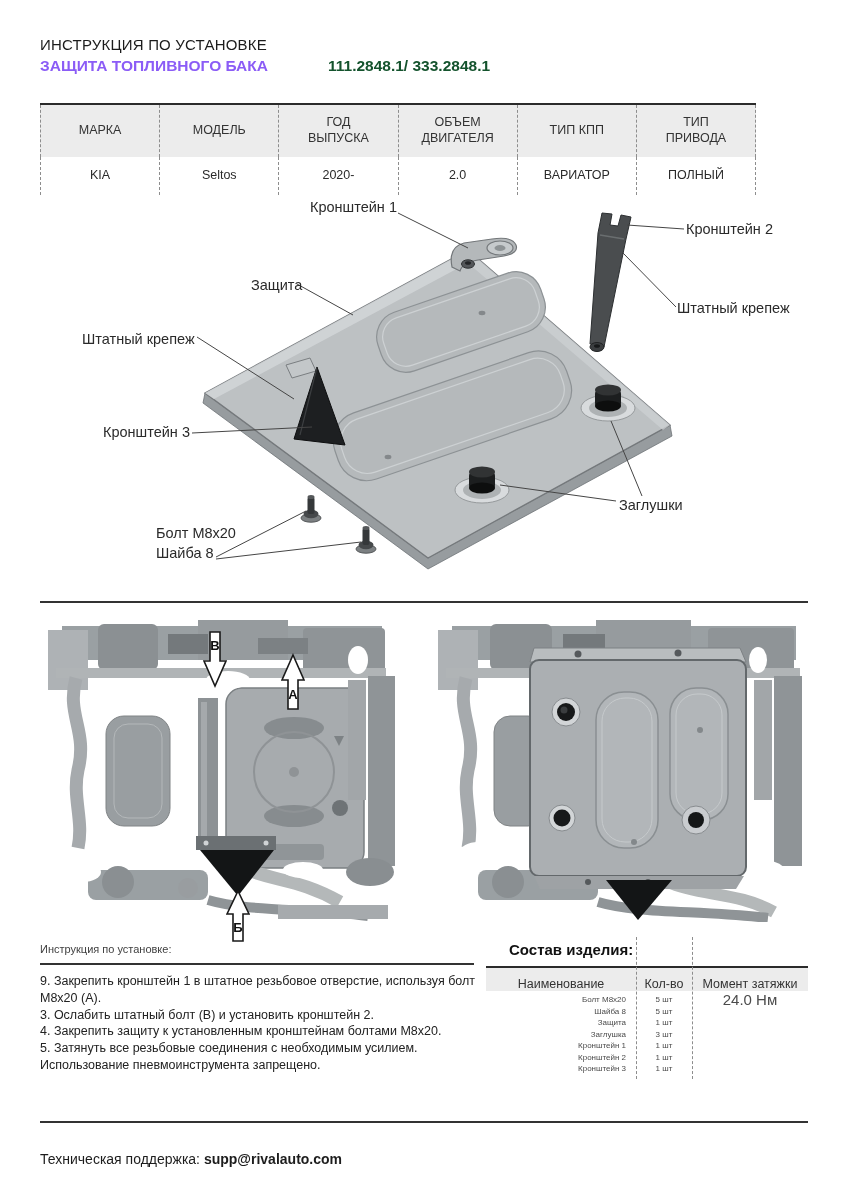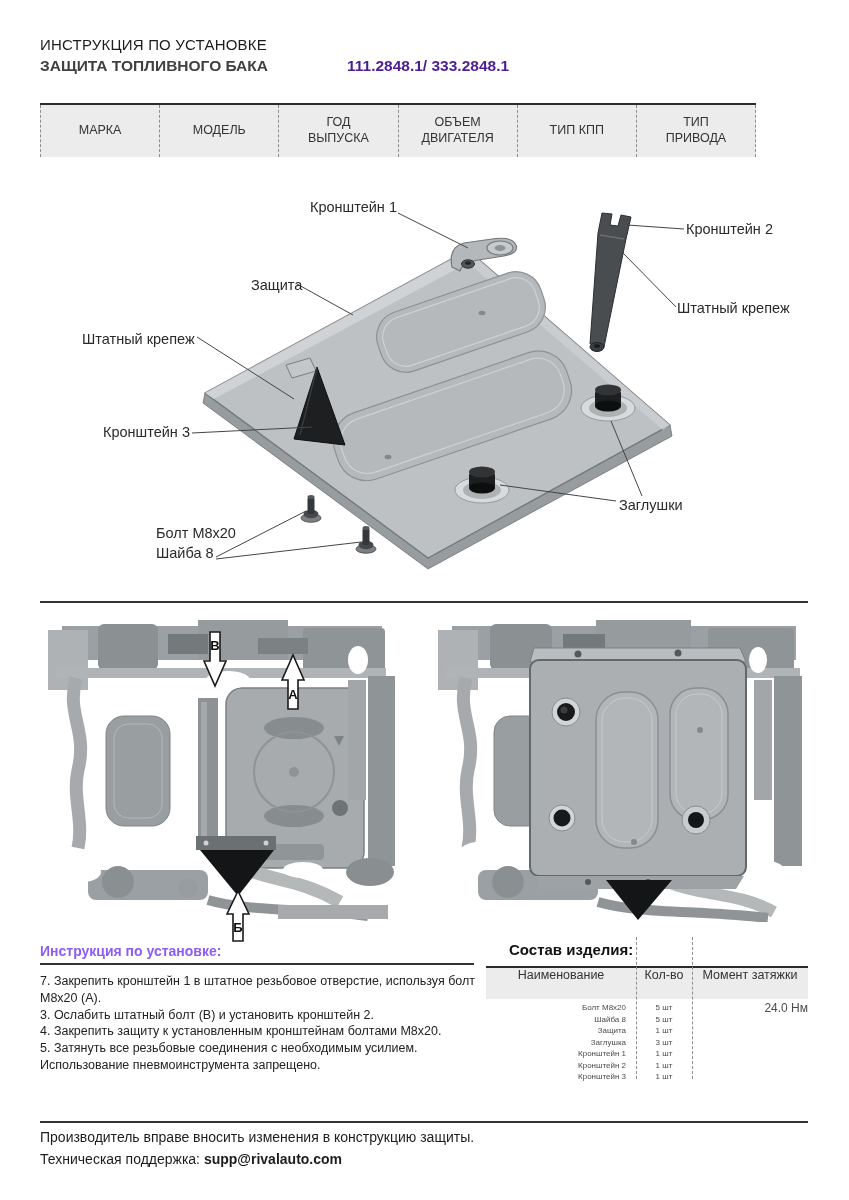--- a/index.html
+++ b/index.html
@@ -4,53 +4,53 @@
 <style>
   html,body{margin:0;padding:0;background:#e9e9e9;}
   .page{
     position:relative; width:849px; height:1200px; background:#ffffff;
     margin:0 auto; overflow:hidden;
     font-family:"Liberation Sans", sans-serif; color:#1e1e1e;
   }
   .abs{position:absolute;}
   
   .doc-subtitle{left:40px; top:36px; font-size:15px; letter-spacing:.2px; color:#1c1c1c;}
-  .doc-title{left:40px; top:57px; font-size:15.5px; font-weight:bold; color:#404040;}
-  .doc-partnums{left:347px; top:57px; font-size:15.5px; font-weight:bold; color:#4c1d95;}
+  .doc-title{left:40px; top:57px; font-size:15.5px; font-weight:bold; color:#8b5cf6;}
+  .doc-partnums{left:328px; top:57px; font-size:15.5px; font-weight:bold; color:#14532d;}
   
   .spec-table{left:40px; top:103px; width:716px; border-top:2px solid #2b2b2b;}
   .spec-row{display:flex; width:100%;}
   .spec-head{background:#ececec;}
   .spec-cell{
     flex:1; display:flex; align-items:center; justify-content:center; text-align:center;
     font-size:12.5px; color:#333; padding:4px 16px; border-right:1px dashed #8d8d8d;
     min-height:44px; line-height:1.25;
   }
   .spec-cell:first-child{border-left:1px dashed #8d8d8d;}
   .spec-vals .spec-cell{min-height:30px; color:#2a2a2a;}
   
   .dlabel{font-size:14.5px; color:#2a2a2a; white-space:nowrap;}
   
   .hline{background:#333;}
   
-  .instr-heading{left:40px; top:943px; font-size:14px; font-weight:bold; color:#8b5cf6;}
+  .instr-heading{left:40px; top:943px; font-size:11px; font-weight:normal; color:#404040;}
   .instr-steps{left:40px; top:973px; width:440px; font-size:12.5px; line-height:1.34; color:#222;}
   .instr-steps .step{margin:0;}
   
   .parts-heading{left:509px; top:941px; font-size:15px; font-weight:bold; color:#111;text-align:right;}
   .parts-table{left:486px; top:966px; width:322px; border-top:2px solid #2b2b2b;}
-  .parts-head{display:flex; background:#ececec; height:31px; align-items:flex-start;}
+  .parts-head{display:flex; background:#ececec; height:23px; align-items:flex-end;}
   .parts-col{font-size:12.5px; color:#333; text-align:center;}
   .pc-name{width:150px;} .pc-qty{width:56px;} .pc-torque{width:116px;}
   .parts-rows{padding-top:3px;}
   .parts-row{display:flex; height:11.5px; align-items:center;}
   .parts-row .cell{font-size:8px; color:#4b4b4b;}
   .parts-row .c-name{width:150px; text-align:right; padding-right:10px; box-sizing:border-box;}
   .parts-row .c-qty{width:56px; text-align:center;}
-  .parts-row .c-torque{width:116px; text-align:right; font-size:12px;}
+  .parts-row .c-torque{width:116px; text-align:center; font-size:15px;}
   .vdash{border-left:1px dashed #8d8d8d; width:0; height:142px; top:937px;}
   
   .footer-line1{left:40px; top:1129px; font-size:14px; color:#1d1d1d;}
   .footer-line2{left:40px; top:1151px; font-size:14px; color:#1d1d1d;}
   .footer-line2 b{font-weight:bold;}
   svg text{font-family:"Liberation Sans", sans-serif;}
 </style>
 </head>
 <body>
 
@@ -61,20 +61,28 @@
   <div class="abs doc-partnums">111.2848.1/ 333.2848.1</div>
 
   <div class="abs spec-table">
     <div class="spec-row spec-head">
       <div class="spec-cell">МАРКА</div>
       <div class="spec-cell">МОДЕЛЬ</div>
       <div class="spec-cell">ГОД ВЫПУСКА</div>
       <div class="spec-cell">ОБЪЕМ ДВИГАТЕЛЯ</div>
       <div class="spec-cell">ТИП КПП</div>
       <div class="spec-cell">ТИП ПРИВОДА</div>
+    </div>
+    <div class="spec-row spec-vals">
+      <div class="spec-cell">KIA</div>
+      <div class="spec-cell">Seltos</div>
+      <div class="spec-cell">2020-</div>
+      <div class="spec-cell">2.0</div>
+      <div class="spec-cell">ВАРИАТОР</div>
+      <div class="spec-cell">ПОЛНЫЙ</div>
     </div>
   </div>
 
   <svg class="abs" style="left:0; top:195px;" width="849" height="400" viewBox="0 0 849 400">
 
     <path d="M205,198 L428,363 L670,230 L672,241 L428,374 L203,208 Z" fill="#979c9f" stroke="#6f7477" stroke-width="0.8"></path>
 
     <polygon points="468,55 670,230 428,363 205,198" fill="#bdc1c3" stroke="#75797c" stroke-width="1.4"></polygon>
     <polygon points="205,198 468,55 477,63 214,204" fill="#d2d6d8" opacity="0.85"></polygon>
     <polygon points="468,55 670,230 663,235 462,63" fill="#ccd0d2" opacity="0.8"></polygon>
@@ -263,21 +271,21 @@
     <text x="12" y="46" text-anchor="middle" font-size="13" font-weight="bold" fill="#111">А</text>
   </svg>
   <svg class="abs" style="left:226px; top:889px;" width="24" height="53" viewBox="0 0 24 53">
     <path d="M12,2 L23,25 H17 V52 H7 V25 H1 Z" fill="#ffffff" stroke="#1a1a1a" stroke-width="1.6"></path>
     <text x="12" y="43" text-anchor="middle" font-size="13" font-weight="bold" fill="#111">Б</text>
   </svg>
 
   <div class="abs instr-heading">Инструкция по установке:</div>
   <div class="abs hline" style="left:40px; top:963px; width:434px; height:2px;"></div>
   <div class="abs instr-steps">
-    <div class="step">7. Закрепить кронштейн 1 в штатное резьбовое отверстие, используя болт М8х20 (А).</div>
+    <div class="step">9. Закрепить кронштейн 1 в штатное резьбовое отверстие, используя болт М8х20 (А).</div>
     <div class="step">3. Ослабить штатный болт (В) и установить кронштейн 2.</div>
     <div class="step">4. Закрепить защиту к установленным кронштейнам болтами М8х20.</div>
     <div class="step">5. Затянуть все резьбовые соединения с необходимым усилием.</div>
     <div class="step">Использование пневмоинструмента запрещено.</div>
   </div>
 
   <div class="abs parts-heading">Состав изделия:</div>
   <div class="abs parts-table">
     <div class="parts-head">
       <div class="parts-col pc-name">Наименование</div>
@@ -319,19 +327,18 @@
         <div class="cell c-name">Кронштейн 3</div>
         <div class="cell c-qty">1 шт</div>
         <div class="cell c-torque"></div>
       </div>
     </div>
   </div>
   <div class="abs vdash" style="left:636px;"></div>
   <div class="abs vdash" style="left:692px;"></div>
 
   <div class="abs hline" style="left:40px; top:1121px; width:768px; height:2px;"></div>
-  <div class="abs footer-line1">Производитель вправе вносить изменения в конструкцию защиты.</div>
   <div class="abs footer-line2">
     <span>Техническая поддержка:</span>
     <b>supp@rivalauto.com</b>
   </div>
 
 </div>
 
 </body></html>

